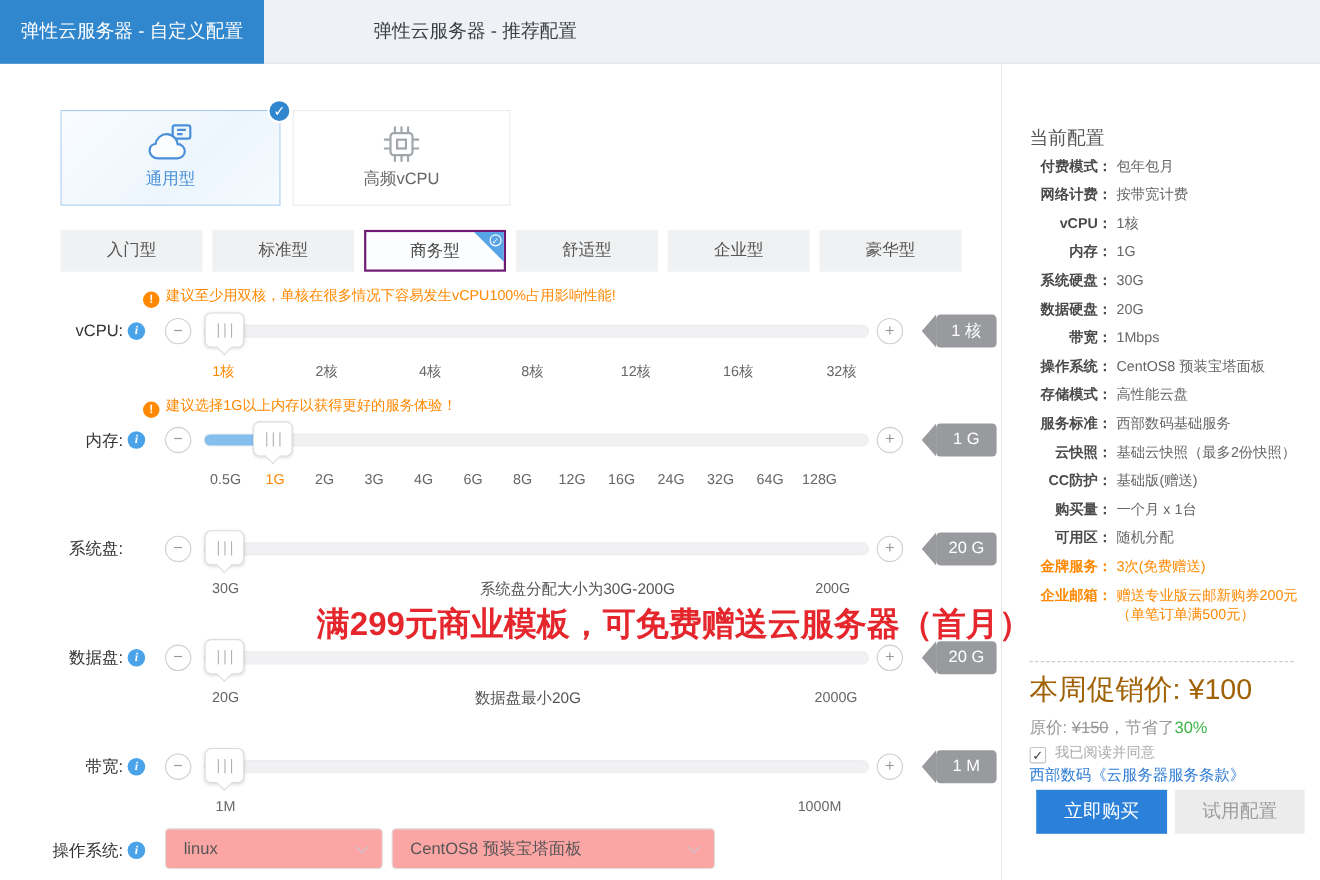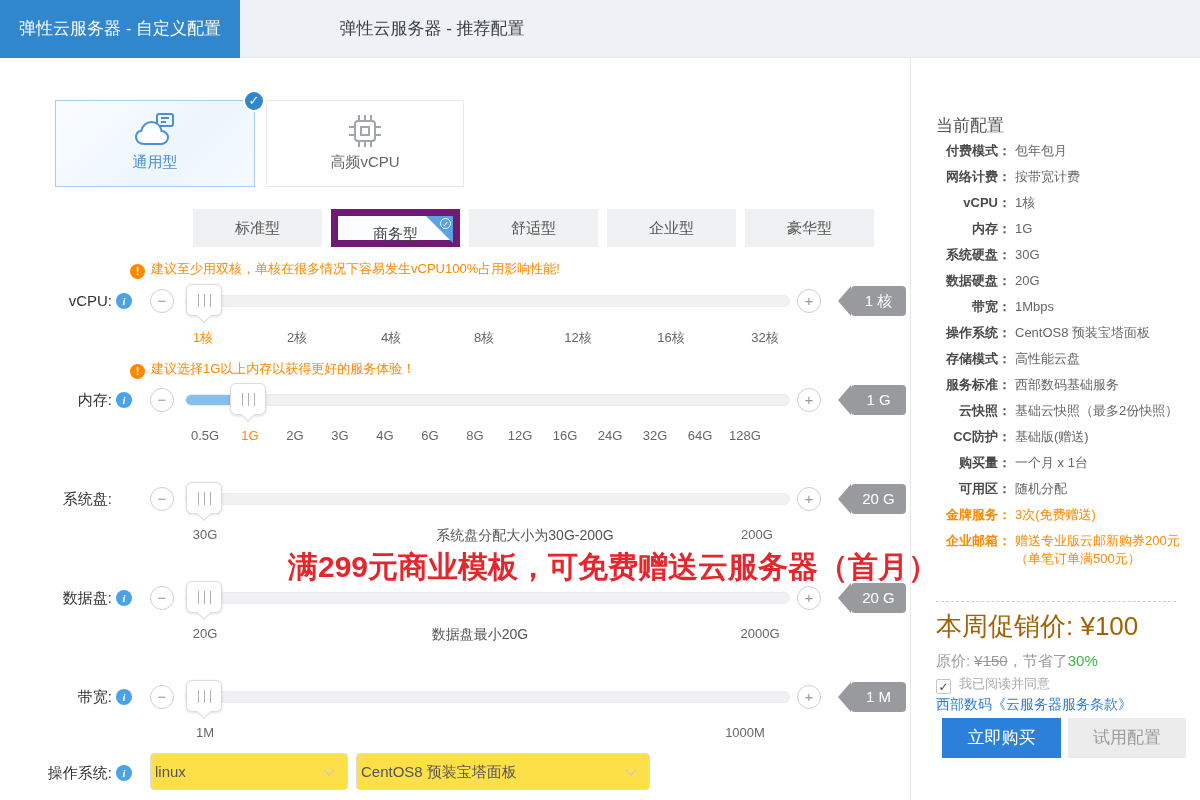--- a/index.html
+++ b/index.html
@@ -21,21 +21,21 @@
   .card { position:absolute; top:42px; height:87px; background:#fff; text-align:center; cursor:pointer; }
   .card-general { left:55px; width:200px; border:1px solid #a9cdf0; background:linear-gradient(135deg,#f9fcff 0%,#edf6fd 60%,#f5faff 100%); }
   .card-cpu { left:266px; width:198px; border:1px solid #eaeaea; }
   .card .icon-wrap { margin-top:10px; height:40px; }
   .card-label-blue { display:block; margin-top:2px; font-size:15px; color:#4a90d9; }
   .card-label-gray { display:block; margin-top:2px; font-size:15px; color:#666; }
   .card-check { position:absolute; top:-11px; right:-11px; width:22px; height:22px; border-radius:50%; background:#3187cd; border:2px solid #fff; color:#fff; font-size:13px; line-height:18px; text-align:center; }
 
   
   .tier { position:absolute; top:151px; width:129px; height:38px; background:#f0f1f2; color:#555; font-size:15px; line-height:38px; text-align:center; cursor:pointer; }
-  .tier.selected { background:#fbfdff; border:7px solid #701a75; line-height:36px; color:#444; }
+  .tier.selected { background:#fbfdff; border:2px solid #701a75; line-height:36px; color:#444; }
   .tier .corner { position:absolute; top:0; right:0; width:0; height:0; border-top:27px solid #58a3e6; border-left:27px solid transparent; }
   .tier .corner-check { position:absolute; top:2px; right:2px; width:11px; height:11px; border:1px solid #fff; border-radius:50%; color:#fff; font-size:8px; line-height:11px; text-align:center; }
 
   
   .warning { position:absolute; left:130px; height:16px; font-size:13px; color:#ff8800; line-height:16px; }
   .warn-icon { display:inline-block; width:15px; height:15px; margin-right:6px; border-radius:50%; background:#ff8800; color:#fff; font-size:11px; font-weight:bold; text-align:center; line-height:15px; vertical-align:-2px; }
 
   
   .srow { position:absolute; left:0; width:910px; height:40px; }
   .slabel { position:absolute; left:0; top:11px; width:112px; text-align:right; font-size:15px; color:#333;padding-left:32px; }
@@ -55,21 +55,21 @@
   .ticks { position:absolute; left:0; width:910px; height:18px; font-size:13px; color:#666; }
   .ticks span { position:absolute; transform:translateX(-50%); white-space:nowrap; }
   .ticks .active { color:#ff8800; }
   .tick-hint { color:#555; font-size:14px; }
 
   
   .promo-banner { position:absolute; left:288px; top:489px; width:660px; font-size:30px; font-weight:bold; color:#e5262d; white-space:nowrap; }
 
   
   .os-row { position:absolute; left:0; top:695px; width:910px; height:40px; }
-  .select { position:absolute; top:0; height:37px; border:1px solid #ddd; border-radius:4px; background:#fde047; font-size:15px; color:#555; line-height:35px; padding-left:4px; cursor:pointer; }
+  .select { position:absolute; top:0; height:37px; border:1px solid #ddd; border-radius:4px; background:#fca5a5; font-size:15px; color:#555; line-height:35px; padding-left:16px; cursor:pointer; }
   .select-os { left:150px; width:198px; }
   .select-image { left:356px; width:294px; }
   .chev { position:absolute; right:14px; top:12px; width:8px; height:8px; border-left:1px solid #c3c9cf; border-bottom:1px solid #c3c9cf; transform:rotate(-45deg); }
 
   
   .cfg-title { position:absolute; left:25px; top:56px; font-size:17px; color:#555; }
   .cfg-list { position:absolute; left:15px; top:84px; width:262px; }
   .cfg-row { display:flex; margin-bottom:8px; font-size:13px; line-height:18px; }
   .cfg-row .k { width:85px; text-align:right; font-weight:bold; color:#4a4a4a; flex:none; }
   .cfg-row .v { flex:1; padding-left:4px; color:#666; }
@@ -114,20 +114,21 @@
       <div class="icon-wrap">
         <svg width="46" height="40" viewBox="0 0 46 40" fill="none" stroke="#a0a6ac" stroke-width="2">
           <rect x="13" y="10" width="20" height="20" rx="3"></rect>
           <rect x="19" y="16" width="8" height="8"></rect>
           <path d="M17 10V4M23 10V4M29 10V4M17 36v-6M23 36v-6M29 36v-6M13 16H7M13 24H7M33 16h6M33 24h6"></path>
         </svg>
       </div>
       <span class="card-label-gray">高频vCPU</span>
     </div>
 
+    <div class="tier" style="left:55px">入门型</div>
     <div class="tier" style="left:193px">标准型</div>
     <div class="tier selected" style="left:331px">
       <span>商务型</span>
       <span class="corner"></span>
       <span class="corner-check">✓</span>
     </div>
     <div class="tier" style="left:469px">舒适型</div>
     <div class="tier" style="left:607px">企业型</div>
     <div class="tier" style="left:745px">豪华型</div>
 

